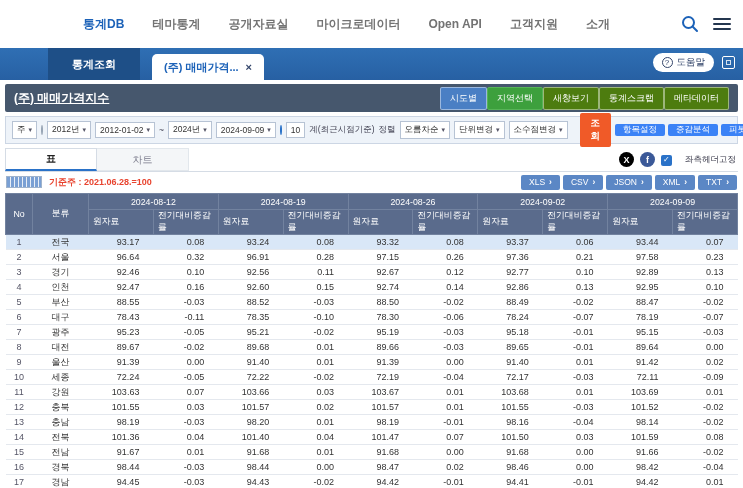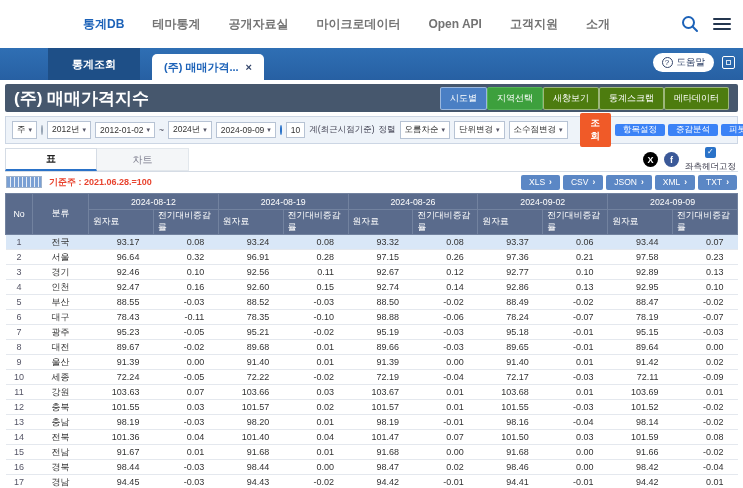--- a/index.html
+++ b/index.html
@@ -26,21 +26,21 @@
   .tab-right{position:absolute;right:8px;top:5px;display:flex;align-items:center;gap:8px;}
   .help-btn{background:#fff;border:none;border-radius:10px;padding:3px 9px;font-size:9.5px;color:#33456a;
     display:flex;align-items:center;gap:4px;cursor:pointer;font-family:inherit;}
   .help-badge{width:11px;height:11px;border:1px solid #33456a;border-radius:50%;font-size:8px;
     display:flex;align-items:center;justify-content:center;}
   .expand-icon{width:13px;height:13px;border:1.5px solid #fff;border-radius:2px;position:relative;cursor:pointer;}
   .expand-icon::after{content:"";position:absolute;inset:3px;border:1px solid rgba(255,255,255,.8);}
   
   .content{padding:4px 5px 0 5px;}
   .titlebar{height:28px;background:#46576d;display:flex;align-items:center;padding:0 9px;border-radius:2px;}
-  .page-title{color:#fff;font-size:17px;font-weight:bold;flex:1;}
+  .page-title{color:#fff;font-size:12px;font-weight:bold;flex:1;text-decoration:underline;}
   .tbtn{font-size:9px;color:#fff;padding:4px 9px;border-radius:2px;cursor:pointer;
     border:1px solid rgba(255,255,255,.45);background:#4a7fc4;font-family:Liberation Mono, monospace;white-space:nowrap;}
   .tbtn.green{background:#3da03d;border-color:#57b457;}
   .tbtn.slate{background:#4d7c0f;}
   
   .filterbar{margin-top:4px;height:28px;background:#eef3f9;border:1px solid #ccd6e4;display:flex;
     align-items:center;padding:0 6px;gap:4px;font-size:9px;color:#333;}
   .fselect{background:#fff;border:1px solid #b7c3d4;padding:2px 4px;font-size:8.5px;color:#333;
     display:inline-flex;align-items:center;cursor:pointer;white-space:nowrap;}
   .fselect::after{content:"▾";font-size:7px;color:#556;margin-left:3px;}
@@ -56,21 +56,21 @@
   
   .viewtabs{margin-top:4px;height:24px;display:flex;align-items:stretch;border-bottom:1px solid #d5dce5;}
   .vtab{width:92px;display:flex;align-items:center;justify-content:center;font-size:10px;cursor:pointer;}
   .vtab.active{background:#fff;border:1px solid #d5dce5;border-bottom:2px solid #2a72c8;color:#222;font-weight:bold;}
   .vtab.inactive{background:#f4f6f8;border:1px solid #e2e7ec;border-left:none;color:#778;}
   .vt-right{margin-left:auto;display:flex;align-items:center;gap:6px;padding-right:2px;}
   .share{width:15px;height:15px;border-radius:50%;color:#fff;font-size:9px;font-weight:bold;
     display:flex;align-items:center;justify-content:center;cursor:pointer;}
   .share.x{background:#000;}
   .share.f{background:#3b5998;}
-  .chkwrap{display:flex;align-items:center;gap:3px;cursor:pointer;flex-direction:column;}
+  .chkwrap{display:flex;align-items:flex-end;gap:13px;cursor:pointer;}
   .chk{width:11px;height:11px;background:#2a72c8;border-radius:2px;position:relative;}
   .chk::after{content:"✓";color:#fff;font-size:8px;position:absolute;left:2px;top:0;}
   .chklabel{font-size:8.5px;color:#334;}
   
   .metarow{height:20px;display:flex;align-items:center;gap:7px;padding:2px 1px;}
   .minimap{width:36px;height:12px;border:1px solid #9fb3cc;cursor:pointer;
     background:repeating-linear-gradient(90deg,#7aa0d4 0 3px,#e8eef6 3px 4px);}
   .basetext{color:#e8432e;font-size:9px;font-weight:bold;}
   .exports{margin-left:auto;display:flex;gap:3px;}
   .ebtn{background:#5b87c5;color:#fff;font-size:8.5px;padding:2.5px 8px;border-radius:2px;border:none;
@@ -298,21 +298,21 @@
             <td class="num">88.47</td>
             <td class="num">-0.02</td>
           </tr>
           <tr>
             <td class="no">6</td>
             <td class="cat">대구</td>
             <td class="num">78.43</td>
             <td class="num">-0.11</td>
             <td class="num">78.35</td>
             <td class="num">-0.10</td>
-            <td class="num">98.88</td>
+            <td class="num">78.30</td>
             <td class="num">-0.06</td>
             <td class="num">78.24</td>
             <td class="num">-0.07</td>
             <td class="num">78.19</td>
             <td class="num">-0.07</td>
           </tr>
           <tr>
             <td class="no">7</td>
             <td class="cat">광주</td>
             <td class="num">95.23</td>

